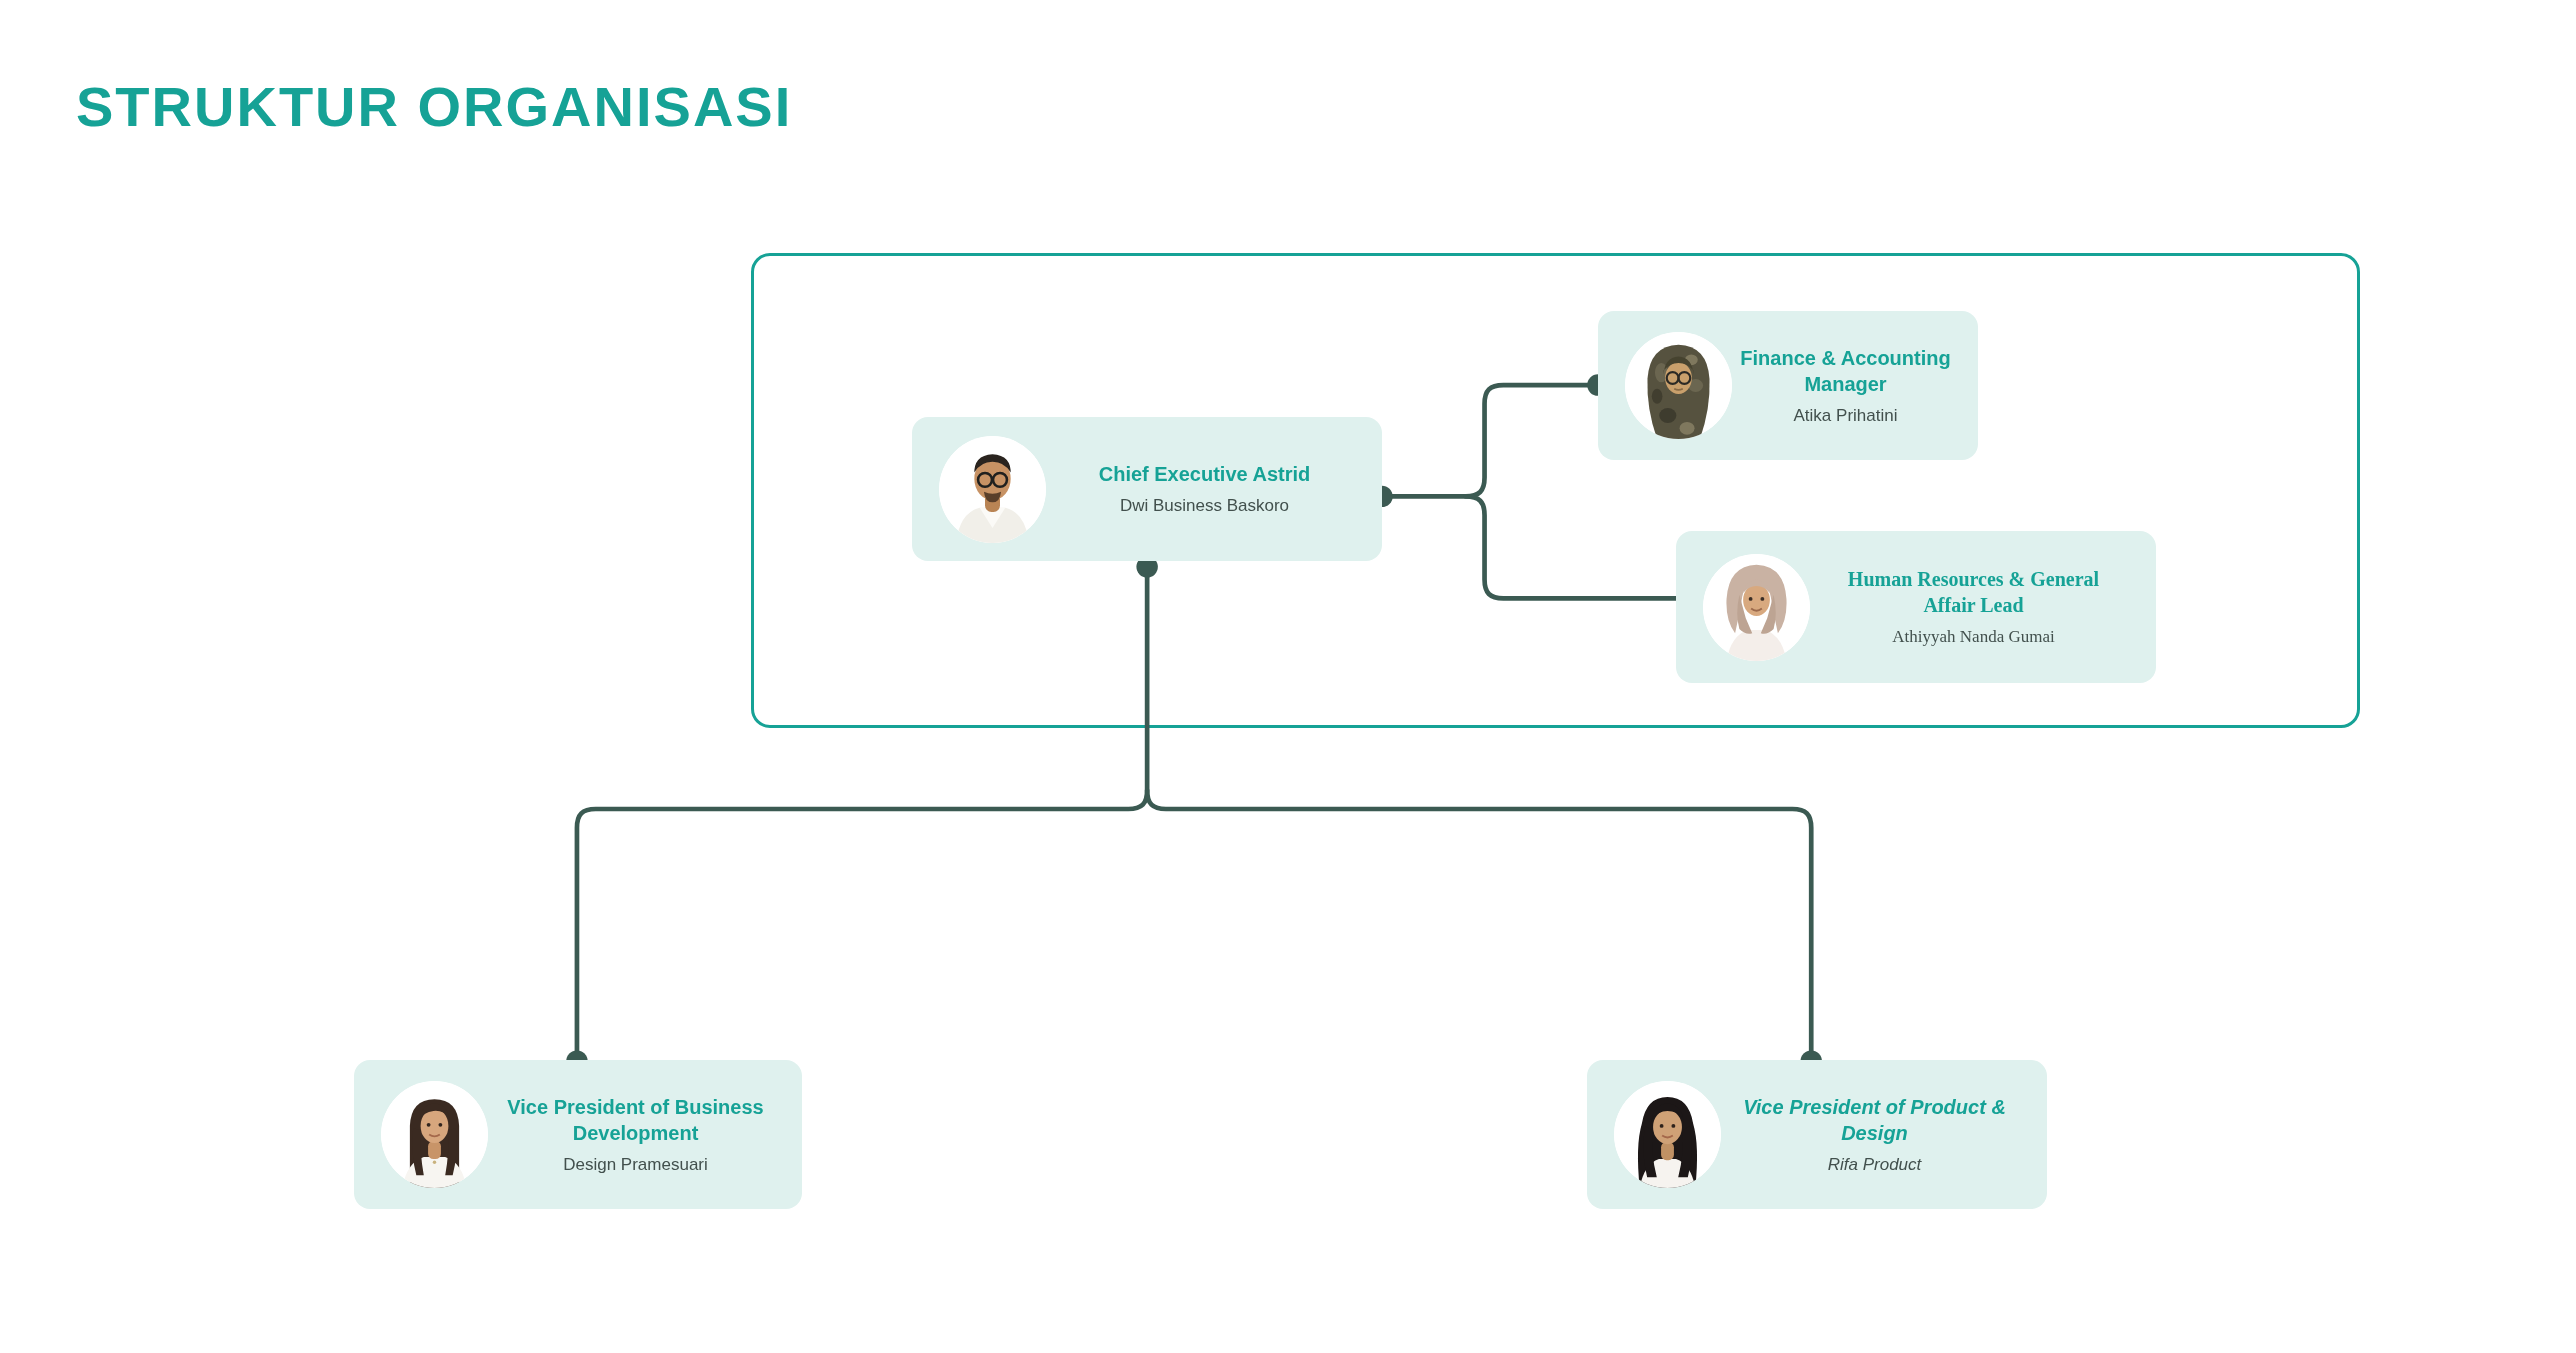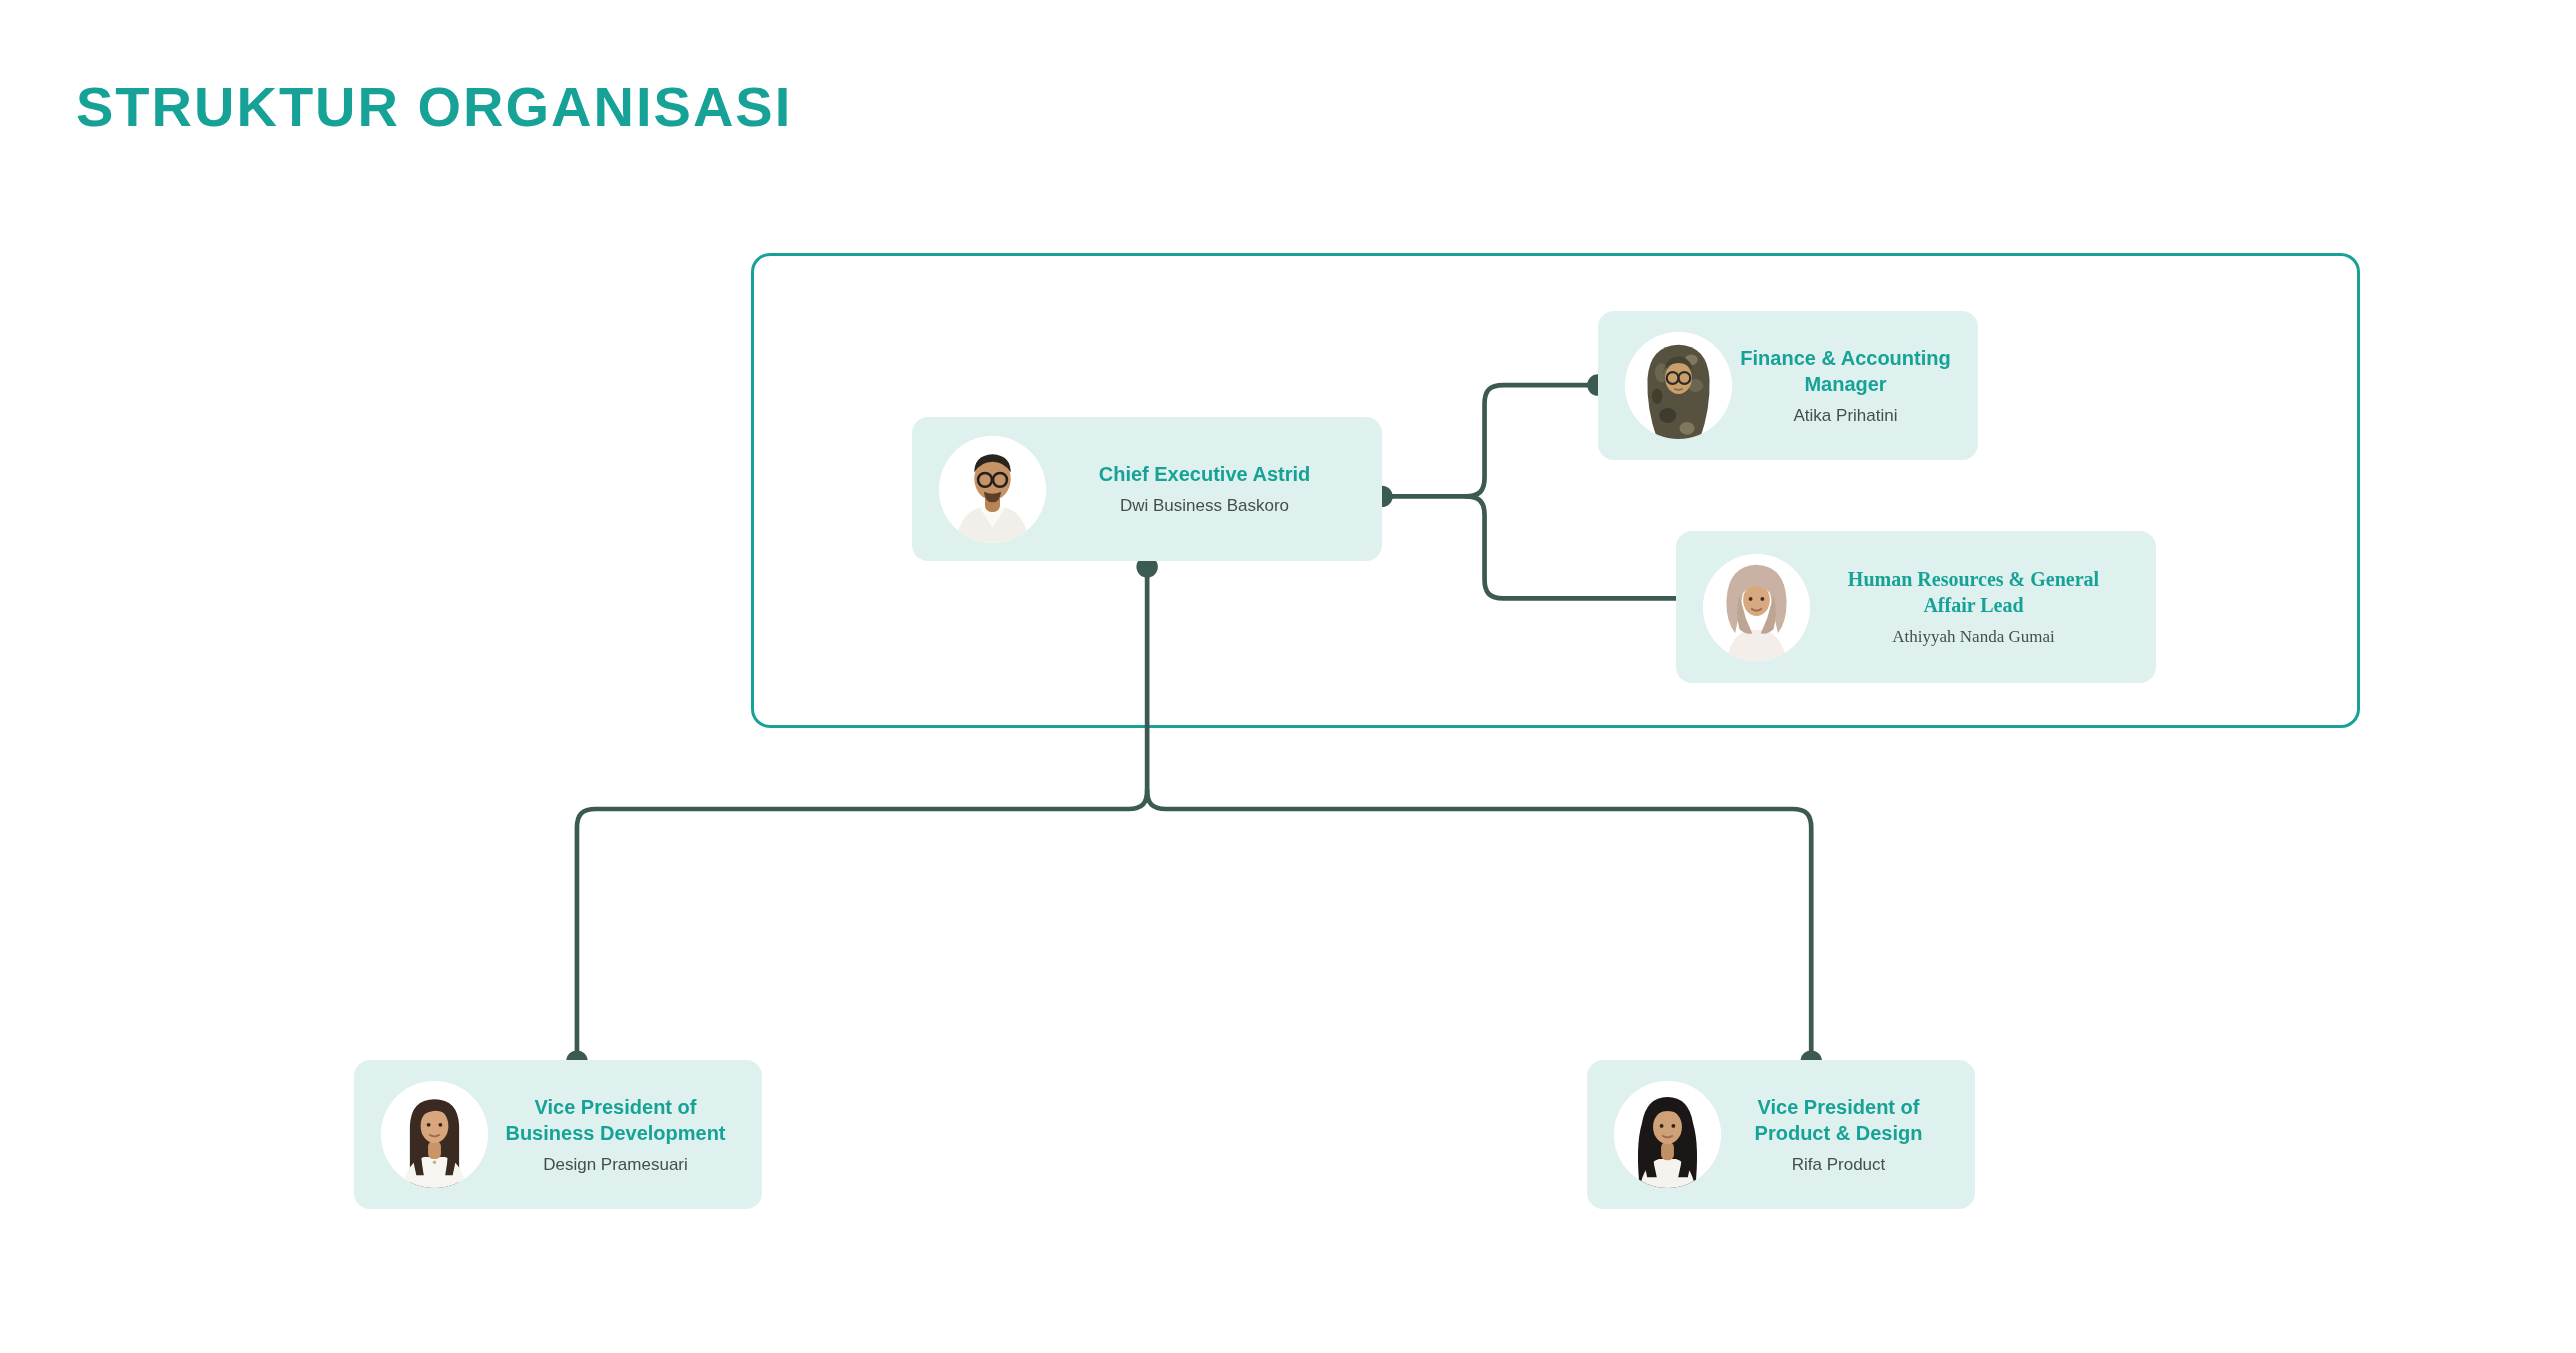--- a/index.html
+++ b/index.html
@@ -78,22 +78,22 @@
   .card-name{
     color:var(--name-text);
     font-size:17px;
     margin-top:8.7px;
     line-height:1.2;
   }
   
   .card-ceo      {left:912px; top:417px;  width:470px; height:144px;}
   .card-finance  {left:1598px; top:311px;  width:380px; height:149px;}
   .card-hr       {left:1676px; top:531px;  width:480px; height:152px;font-family:Liberation Serif, serif;}
-  .card-vpbiz    {left:354px;  top:1060px; width:408px; height:149px;}
-  .card-vpprod   {left:1587px; top:1060px; width:388px; height:149px;}
+  .card-vpbiz    {left:354px;  top:1060px; width:448px; height:149px;}
+  .card-vpprod   {left:1587px; top:1060px; width:460px; height:149px;font-style:italic;}
   .card-ceo     .card-title{max-width:309px;}
   .card-finance .card-title{max-width:282px;}
   .card-hr      .card-title{max-width:290px;}
   .card-vpbiz   .card-title{max-width:290px;}
   .card-vpprod  .card-title{max-width:303px;}
 </style>
 </head>
 <body>
 
 <div class="canvas">

